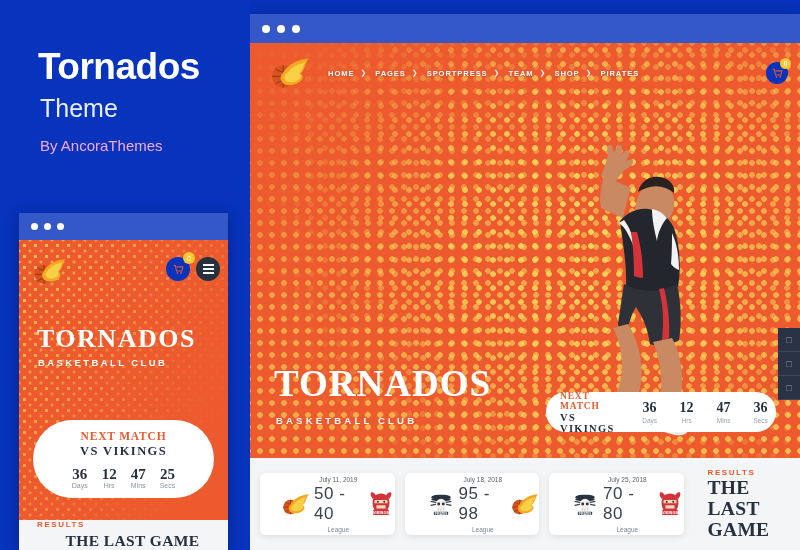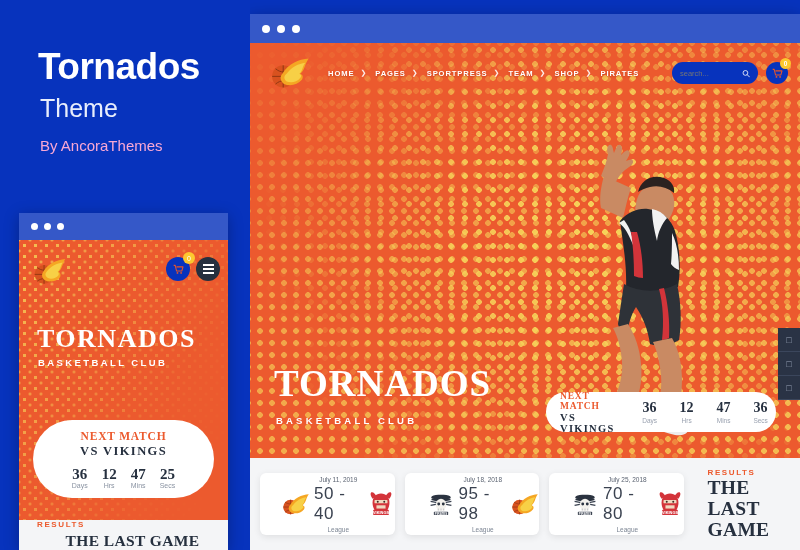--- a/index.html
+++ b/index.html
@@ -362,27 +362,20 @@
         <a href="#">SPORTPRESS</a>
         <span class="caret">❯</span>
         <a href="#">TEAM</a>
         <span class="caret">❯</span>
         <a href="#">SHOP</a>
         <span class="caret">❯</span>
         <a href="#">PIRATES</a>
       </nav>
 
       <div class="searchwrap">
-        <div class="searchbox">
-          <input type="text" placeholder="search..." style="">
-          <svg width="9" height="9" viewBox="0 0 14 14">
-            <circle cx="6" cy="6" r="4.2" stroke="#ffffff" stroke-width="1.4" fill="none"></circle>
-            <path d="M9.2 9.2L13 13" stroke="#ffffff" stroke-width="1.5" stroke-linecap="round"></path>
-          </svg>
-        </div>
         <div class="cartwrap">
           <div class="cart">
             <svg width="11" height="11" viewBox="0 0 16 16">
               <path d="M1 2h2.2l2 8.2h7.6l1.8-6H5" stroke="#e8562a" stroke-width="1.5" fill="none" stroke-linejoin="round"></path>
               <circle cx="6.5" cy="13" r="1.3" fill="#e8562a"></circle>
               <circle cx="11.8" cy="13" r="1.3" fill="#e8562a"></circle>
             </svg>
           </div>
           <div class="cart-badge">0</div>
         </div>

